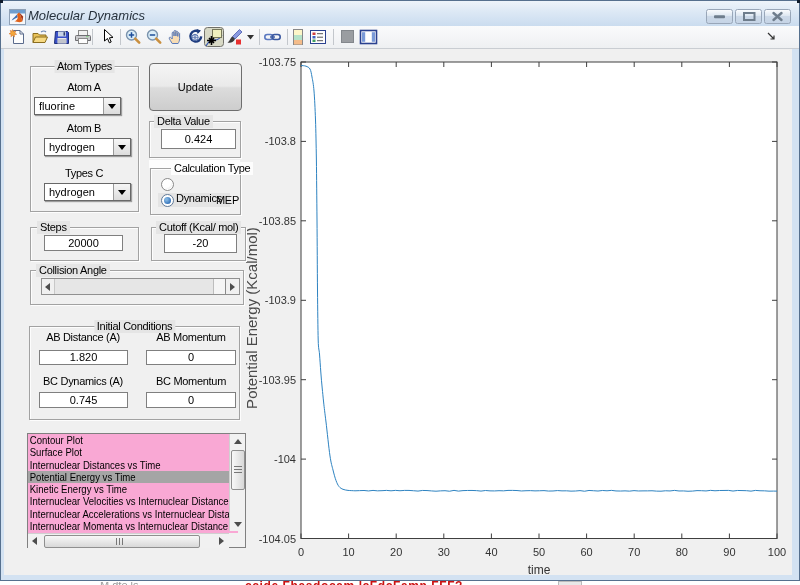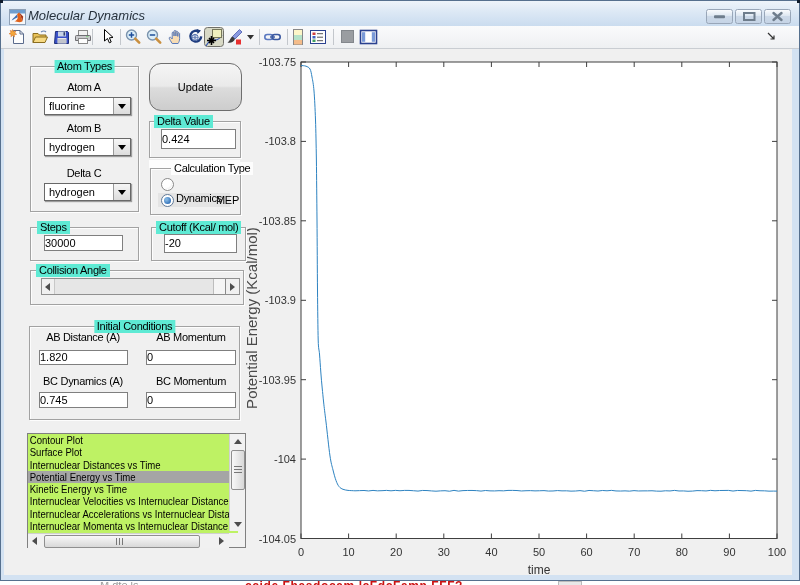--- a/index.html
+++ b/index.html
@@ -12,24 +12,24 @@
 #frameB{left:1px;top:575px;width:798px;height:5px;background:#d3e2f2;}
 #title{left:1px;top:1px;width:798px;height:25px;
  background:linear-gradient(#eef4fa 0%,#dce8f5 45%,#cadcef 100%);}
 #titletext{left:28px;top:8px;font-size:13px;color:#27323d;font-style:italic;}
 #toolbar{left:1px;top:26px;width:798px;height:22px;
  background:linear-gradient(#fafbfc,#eef0f2);border-bottom:1px solid #c9cdd2;}
 
 #below{left:0;top:581px;width:800px;height:4px;background:#fff;overflow:hidden;}
 
 .panel{position:absolute;border:1px solid #a2a2a2;box-shadow:1px 1px 0 #fdfdfd, inset 1px 1px 0 #fdfdfd;}
-.ptitle{position:absolute;top:-7px;font-size:11px;color:#000;background:#5eead4;padding:0 3px;line-height:13px;white-space:nowrap;letter-spacing:-0.3px;}
+.ptitle{position:absolute;top:-7px;font-size:11px;color:#000;background:#e5e5e5;padding:0 3px;line-height:13px;white-space:nowrap;letter-spacing:-0.3px;}
 .lbl{position:absolute;font-size:11px;color:#000;white-space:nowrap;letter-spacing:-0.3px;}
 .field{position:absolute;background:#fff;border:1px solid #7f7f7f;font-size:11px;
- color:#000;}
+ text-align:center;color:#000;}
 .combo{position:absolute;background:#fff;border:1px solid #686868;box-shadow:1px 1px 1px rgba(0,0,0,.35);}
 .combo .txt{position:absolute;left:4px;top:2px;font-size:11px;color:#000;}
 .combo .btn{position:absolute;right:0;top:0;bottom:0;width:16px;border-left:1px solid #9a9a9a;
  background:linear-gradient(#f6f6f6,#dcdcdc);}
 .combo .arr{position:absolute;right:4px;top:6px;width:0;height:0;
  border-left:4px solid transparent;border-right:4px solid transparent;border-top:5px solid #000;}
 </style></head>
 <body>
 <div class="abs" id="below"></div>
 <div class="abs" id="win"></div>
@@ -65,39 +65,39 @@
 <path d="M301,65.5 C301.8,65.6 304.5,65.6 306.0,66.2 C307.5,66.8 309.0,67.2 310.0,69.0 C311.0,70.8 311.3,73.3 312.0,77.0 C312.7,80.7 313.4,83.8 314.0,91.0 C314.6,98.2 315.1,108.5 315.5,120.0 C315.9,131.5 316.1,143.3 316.4,160.0 C316.6,176.7 316.8,198.3 317.0,220.0 C317.2,241.7 317.3,270.0 317.5,290.0 C317.7,310.0 317.9,329.3 318.2,340.0 C318.5,350.7 319.1,348.7 319.5,354.0 C319.9,359.3 320.4,366.3 320.8,372.0 C321.2,377.7 321.7,383.0 322.2,388.0 C322.7,393.0 323.0,396.3 323.6,402.0 C324.2,407.7 324.9,413.0 326.0,422.0 C327.1,431.0 328.8,448.0 330.0,456.0 C331.2,464.0 332.0,465.9 333.0,470.0 C334.0,474.1 335.0,477.8 336.0,480.5 C337.0,483.2 337.8,485.0 339.0,486.5 C340.2,488.0 341.5,488.7 343.0,489.3 C344.5,489.9 346.0,490.1 348.0,490.4 C350.0,490.6 353.8,490.7 355.0,490.8 L359.5,490.64 L364.0,490.49 L368.5,490.94 L373.0,490.42 L377.5,490.83 L382.0,490.68 L386.5,490.40 L391.0,490.81 L395.5,490.38 L400.0,490.74 L404.5,490.41 L409.0,490.43 L413.5,490.73 L418.0,491.09 L422.5,490.46 L427.0,490.55 L431.5,490.91 L436.0,491.20 L440.5,490.87 L445.0,490.71 L449.5,491.23 L454.0,490.39 L458.5,491.12 L463.0,490.61 L467.5,490.48 L472.0,490.46 L476.5,490.63 L481.0,491.08 L485.5,490.51 L490.0,490.87 L494.5,490.93 L499.0,490.69 L503.5,490.84 L508.0,490.41 L512.5,490.40 L517.0,490.54 L521.5,490.96 L526.0,490.73 L530.5,490.63 L535.0,490.88 L539.5,490.76 L544.0,490.62 L548.5,491.06 L553.0,490.98 L557.5,490.57 L562.0,490.87 L566.5,490.82 L571.0,491.14 L575.5,491.01 L580.0,490.61 L584.5,491.23 L589.0,490.46 L593.5,490.73 L598.0,491.03 L602.5,490.49 L607.0,490.79 L611.5,490.39 L616.0,490.95 L620.5,491.04 L625.0,490.87 L629.5,491.14 L634.0,490.63 L638.5,490.98 L643.0,490.88 L647.5,490.87 L652.0,490.76 L656.5,491.11 L661.0,491.20 L665.5,490.78 L670.0,490.95 L674.5,490.40 L679.0,490.98 L683.5,490.93 L688.0,491.24 L692.5,491.09 L697.0,490.61 L701.5,490.70 L706.0,490.95 L710.5,490.37 L715.0,490.77 L719.5,490.50 L724.0,490.46 L728.5,490.40 L733.0,491.04 L737.5,490.47 L742.0,490.57 L746.5,490.70 L751.0,491.13 L755.5,490.42 L760.0,490.75 L764.5,490.84 L769.0,491.15 L773.5,491.09 L777.0,491.13" stroke="#2e83c1" stroke-width="1" fill="none"></path>
 </svg>
 <div class="abs" style="left:251px;top:318px;width:0;height:0;">
  <div style="position:absolute;transform:translate(-50%,-50%) rotate(-90deg);font-size:15px;color:#4a4a4a;white-space:nowrap;">Potential Energy (Kcal/mol)</div>
 </div>
 
 <div class="panel" style="left:30px;top:66px;width:107px;height:144px;">
  <div class="ptitle" style="left:50%;transform:translateX(-50%);">Atom Types</div>
 </div>
 <div class="lbl" style="left:84px;top:81px;transform:translateX(-50%);">Atom A</div>
-<div class="combo" style="left:44px;top:97px;width:85px;height:16px;">
+<div class="combo" style="left:34px;top:97px;width:85px;height:16px;">
  <div class="txt">fluorine</div>
     <div class="btn"></div>
     <div class="arr"></div>
   </div>
 <div class="lbl" style="left:84px;top:122px;transform:translateX(-50%);">Atom B</div>
 <div class="combo" style="left:44px;top:138px;width:85px;height:16px;">
  <div class="txt">hydrogen</div>
     <div class="btn"></div>
     <div class="arr"></div>
   </div>
-<div class="lbl" style="left:84px;top:167px;transform:translateX(-50%);">Delta C</div>
+<div class="lbl" style="left:84px;top:167px;transform:translateX(-50%);">Types C</div>
 <div class="combo" style="left:44px;top:183px;width:85px;height:16px;">
  <div class="txt">hydrogen</div>
     <div class="btn"></div>
     <div class="arr"></div>
   </div>
 
-<div class="abs" style="left:149px;top:63px;width:91px;height:46px;border:1px solid #6e6e6e;border-radius:12px;
+<div class="abs" style="left:149px;top:63px;width:91px;height:46px;border:1px solid #6e6e6e;border-radius:4px;
  background:linear-gradient(#f5f5f5 0%,#eaeaea 48%,#dcdcdc 52%,#cdcdcd 100%);">
  <div style="position:absolute;left:50%;top:50%;transform:translate(-50%,-50%);font-size:11px;">Update</div>
 </div>
 
 <div class="panel" style="left:149px;top:121px;width:90px;height:35px;">
  <div class="ptitle" style="left:4px;">Delta Value</div>
 </div>
 <div class="field" style="left:161px;top:129px;width:73px;height:18px;line-height:18px;">0.424</div>
 
 <div class="abs" style="left:149px;top:160px;width:91px;height:8px;background:#fdfdfd;"></div>
@@ -110,21 +110,21 @@
 <div class="lbl" style="left:176px;top:178px;margin-top:14px;">Dynamics</div>
 <div class="abs" style="left:161px;top:194px;width:11px;height:11px;border-radius:50%;
  border:1px solid #5f7896;background:#fff;"></div>
 <div class="abs" style="left:164px;top:197px;width:7px;height:7px;border-radius:50%;
  background:radial-gradient(circle at 35% 35%, #7eb2e0 15%, #1356a8);"></div>
 <div class="lbl" style="left:176px;top:194px;margin-left:40px;">MEP</div>
 
 <div class="panel" style="left:30px;top:227px;width:107px;height:32px;">
  <div class="ptitle" style="left:6px;">Steps</div>
 </div>
-<div class="field" style="left:44px;top:235px;width:77px;height:14px;line-height:14px;">30000</div>
+<div class="field" style="left:44px;top:235px;width:77px;height:14px;line-height:14px;">20000</div>
 
 <div class="panel" style="left:151px;top:227px;width:93px;height:32px;">
  <div class="ptitle" style="left:4px;">Cutoff (Kcal/ mol)</div>
 </div>
 <div class="field" style="left:164px;top:234px;width:71px;height:17px;line-height:17px;">-20</div>
 
 <div class="panel" style="left:30px;top:270px;width:212px;height:33px;">
  <div class="ptitle" style="left:5px;">Collision Angle</div>
 </div>
 <div class="abs" style="left:41px;top:278px;width:199px;height:17px;background:#f5f5f5;border:1px solid #909090;box-sizing:border-box;">
@@ -143,21 +143,21 @@
 <div class="lbl" style="left:83px;top:331px;transform:translateX(-50%);">AB Distance (A)</div>
 <div class="lbl" style="left:191px;top:331px;transform:translateX(-50%);">AB Momentum</div>
 <div class="field" style="left:39px;top:350px;width:87px;height:13px;line-height:13px;">1.820</div>
 <div class="field" style="left:146px;top:350px;width:88px;height:13px;line-height:13px;">0</div>
 <div class="lbl" style="left:83px;top:375px;transform:translateX(-50%);">BC Dynamics (A)</div>
 <div class="lbl" style="left:191px;top:375px;transform:translateX(-50%);">BC Momentum</div>
 <div class="field" style="left:39px;top:392px;width:87px;height:14px;line-height:14px;">0.745</div>
 <div class="field" style="left:146px;top:392px;width:88px;height:14px;line-height:14px;">0</div>
 
 <div class="abs" style="left:27px;top:433px;width:217px;height:113px;border:1px solid #808080;background:#f1f1f1;">
- <div style="position:absolute;left:0;top:0;width:210px;height:99px;background:#bef264;overflow:hidden;">
+ <div style="position:absolute;left:0;top:0;width:210px;height:99px;background:#f9a8d4;overflow:hidden;">
   <div style="font-size:11px;color:#000;line-height:12.25px;white-space:nowrap;padding-left:2px;width:231px;transform:scaleX(0.87);transform-origin:0 0;">
    <div>Contour Plot</div>
    <div>Surface Plot</div>
    <div>Internuclear Distances vs Time</div>
    <div style="background:#a5a5a5;margin-left:-2px;padding-left:2px;">Potential Energy vs Time</div>
    <div>Kinetic Energy vs Time</div>
    <div>Internuclear Velocities vs Internuclear Distance</div>
    <div>Internuclear Accelerations vs Internuclear Distance</div>
    <div>Internuclear Momenta vs Internuclear Distance</div>
   </div>

